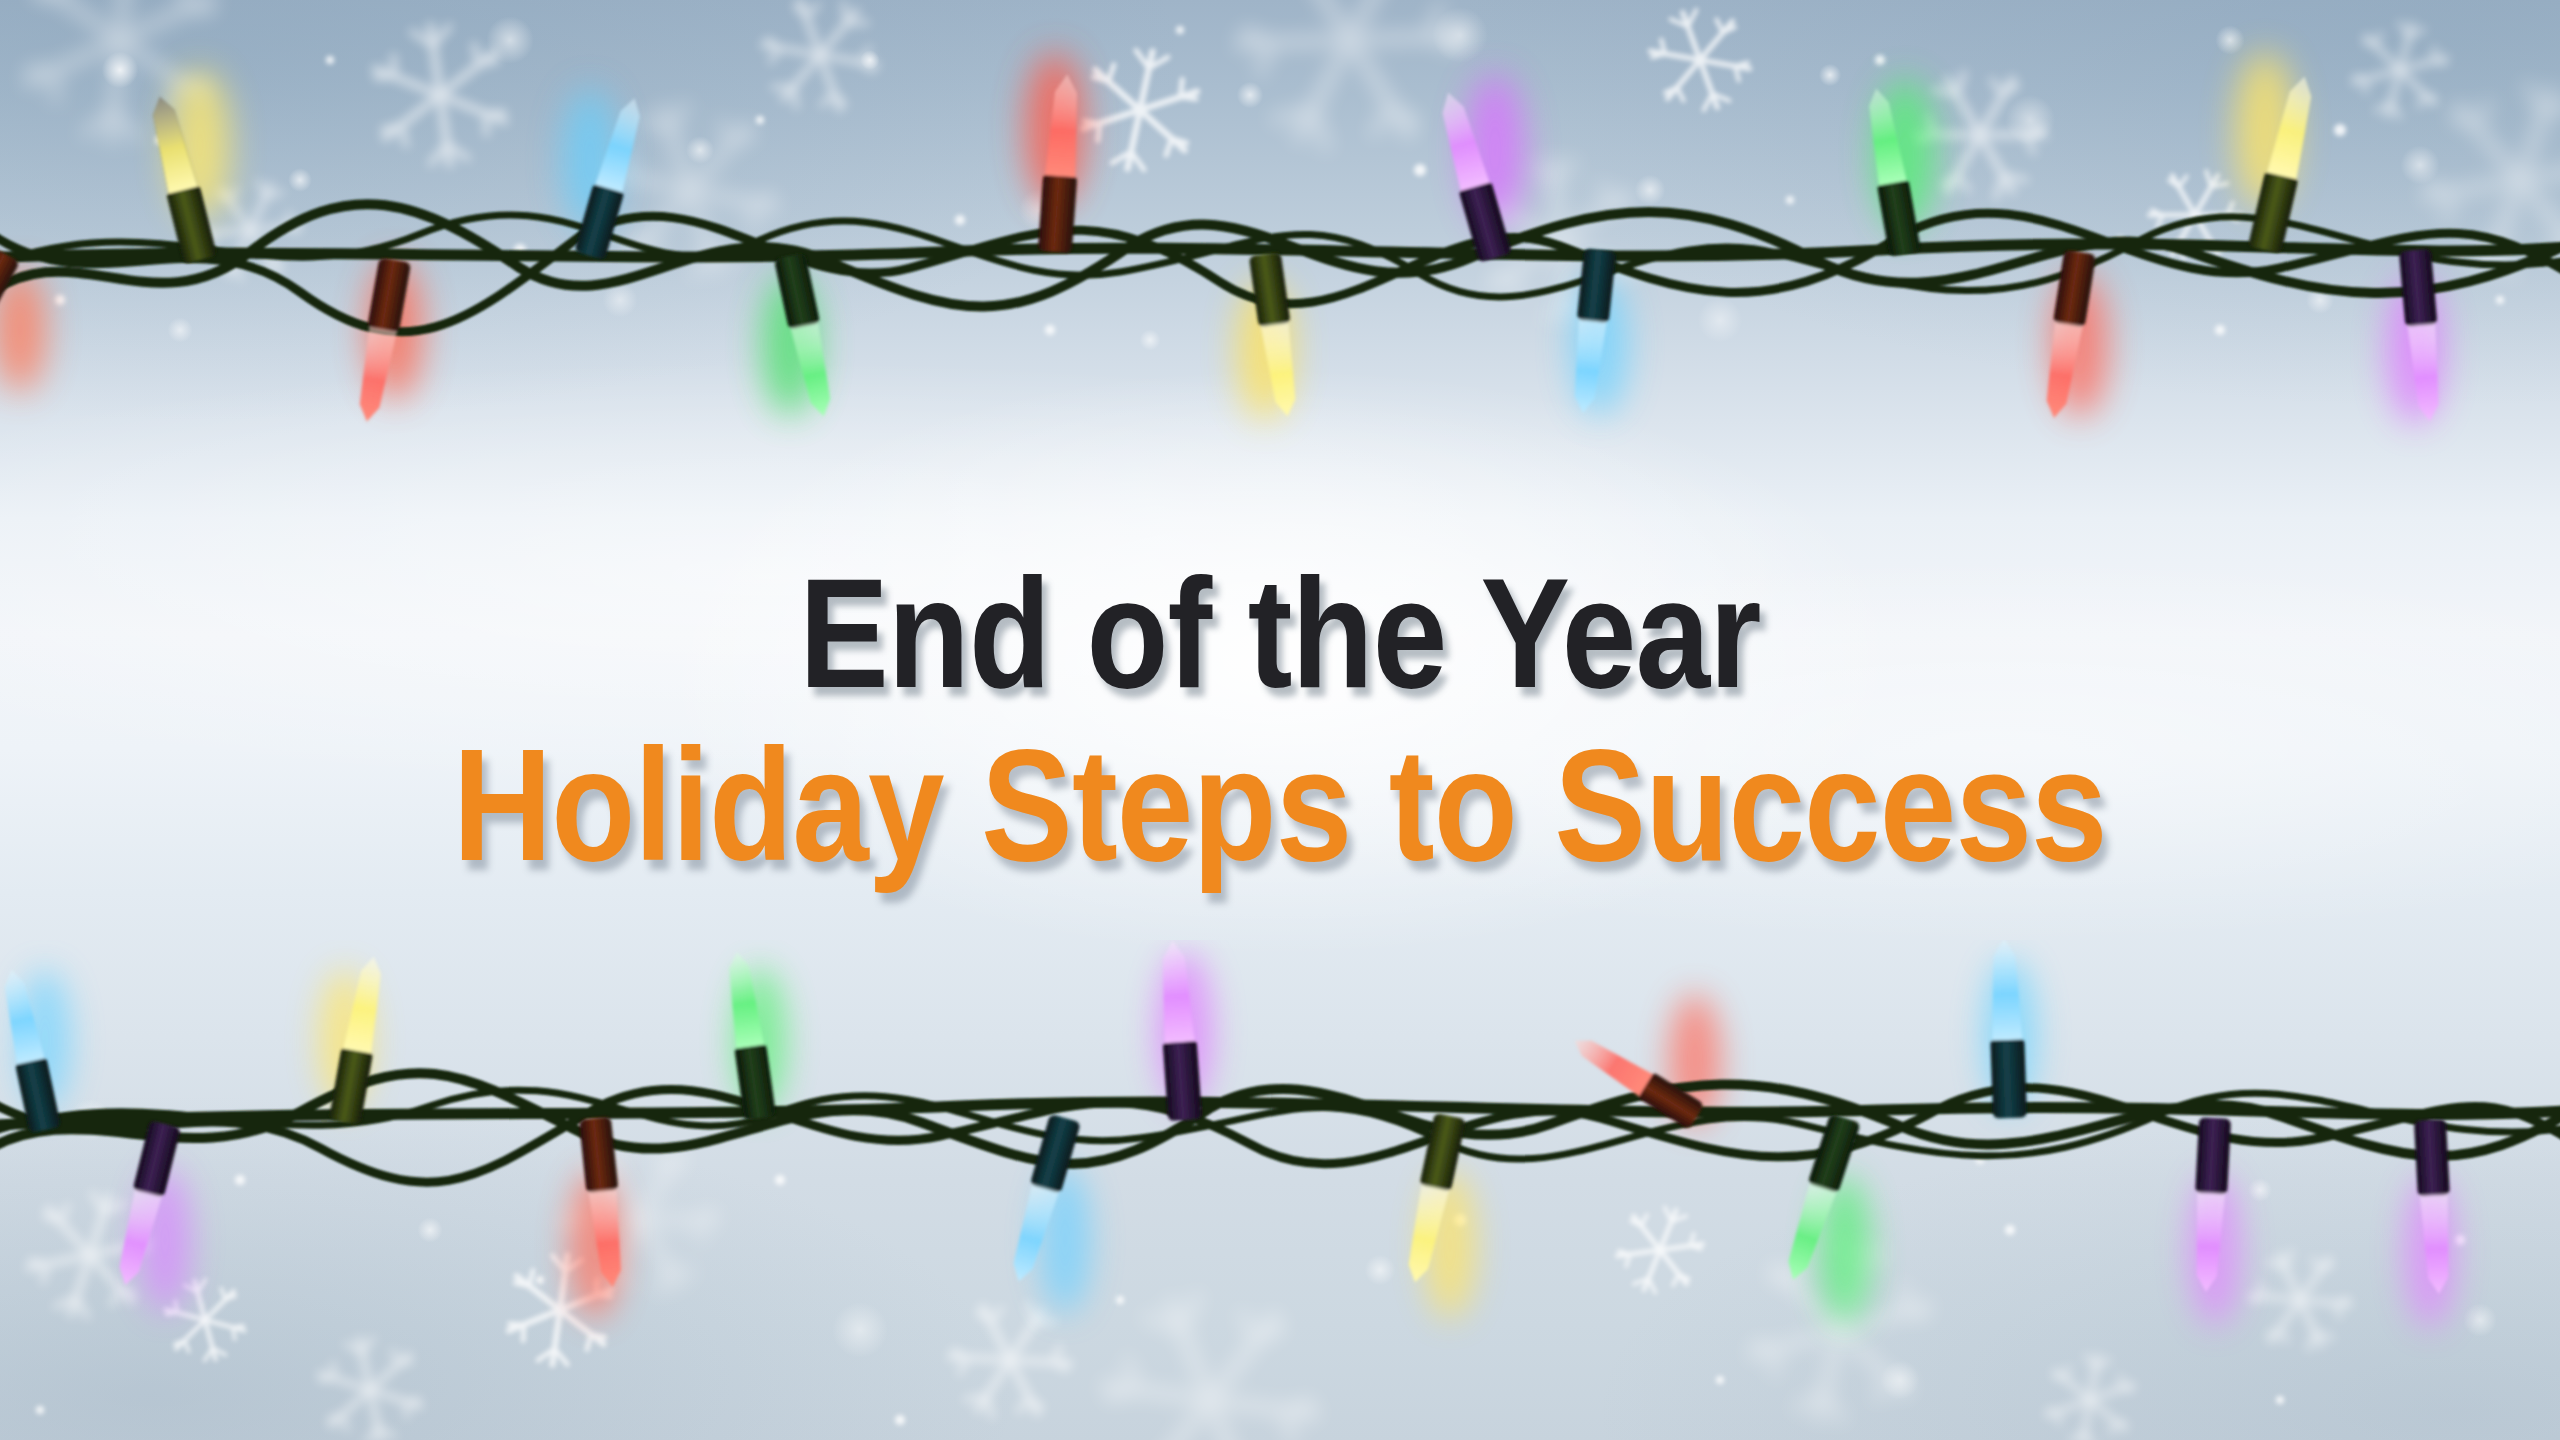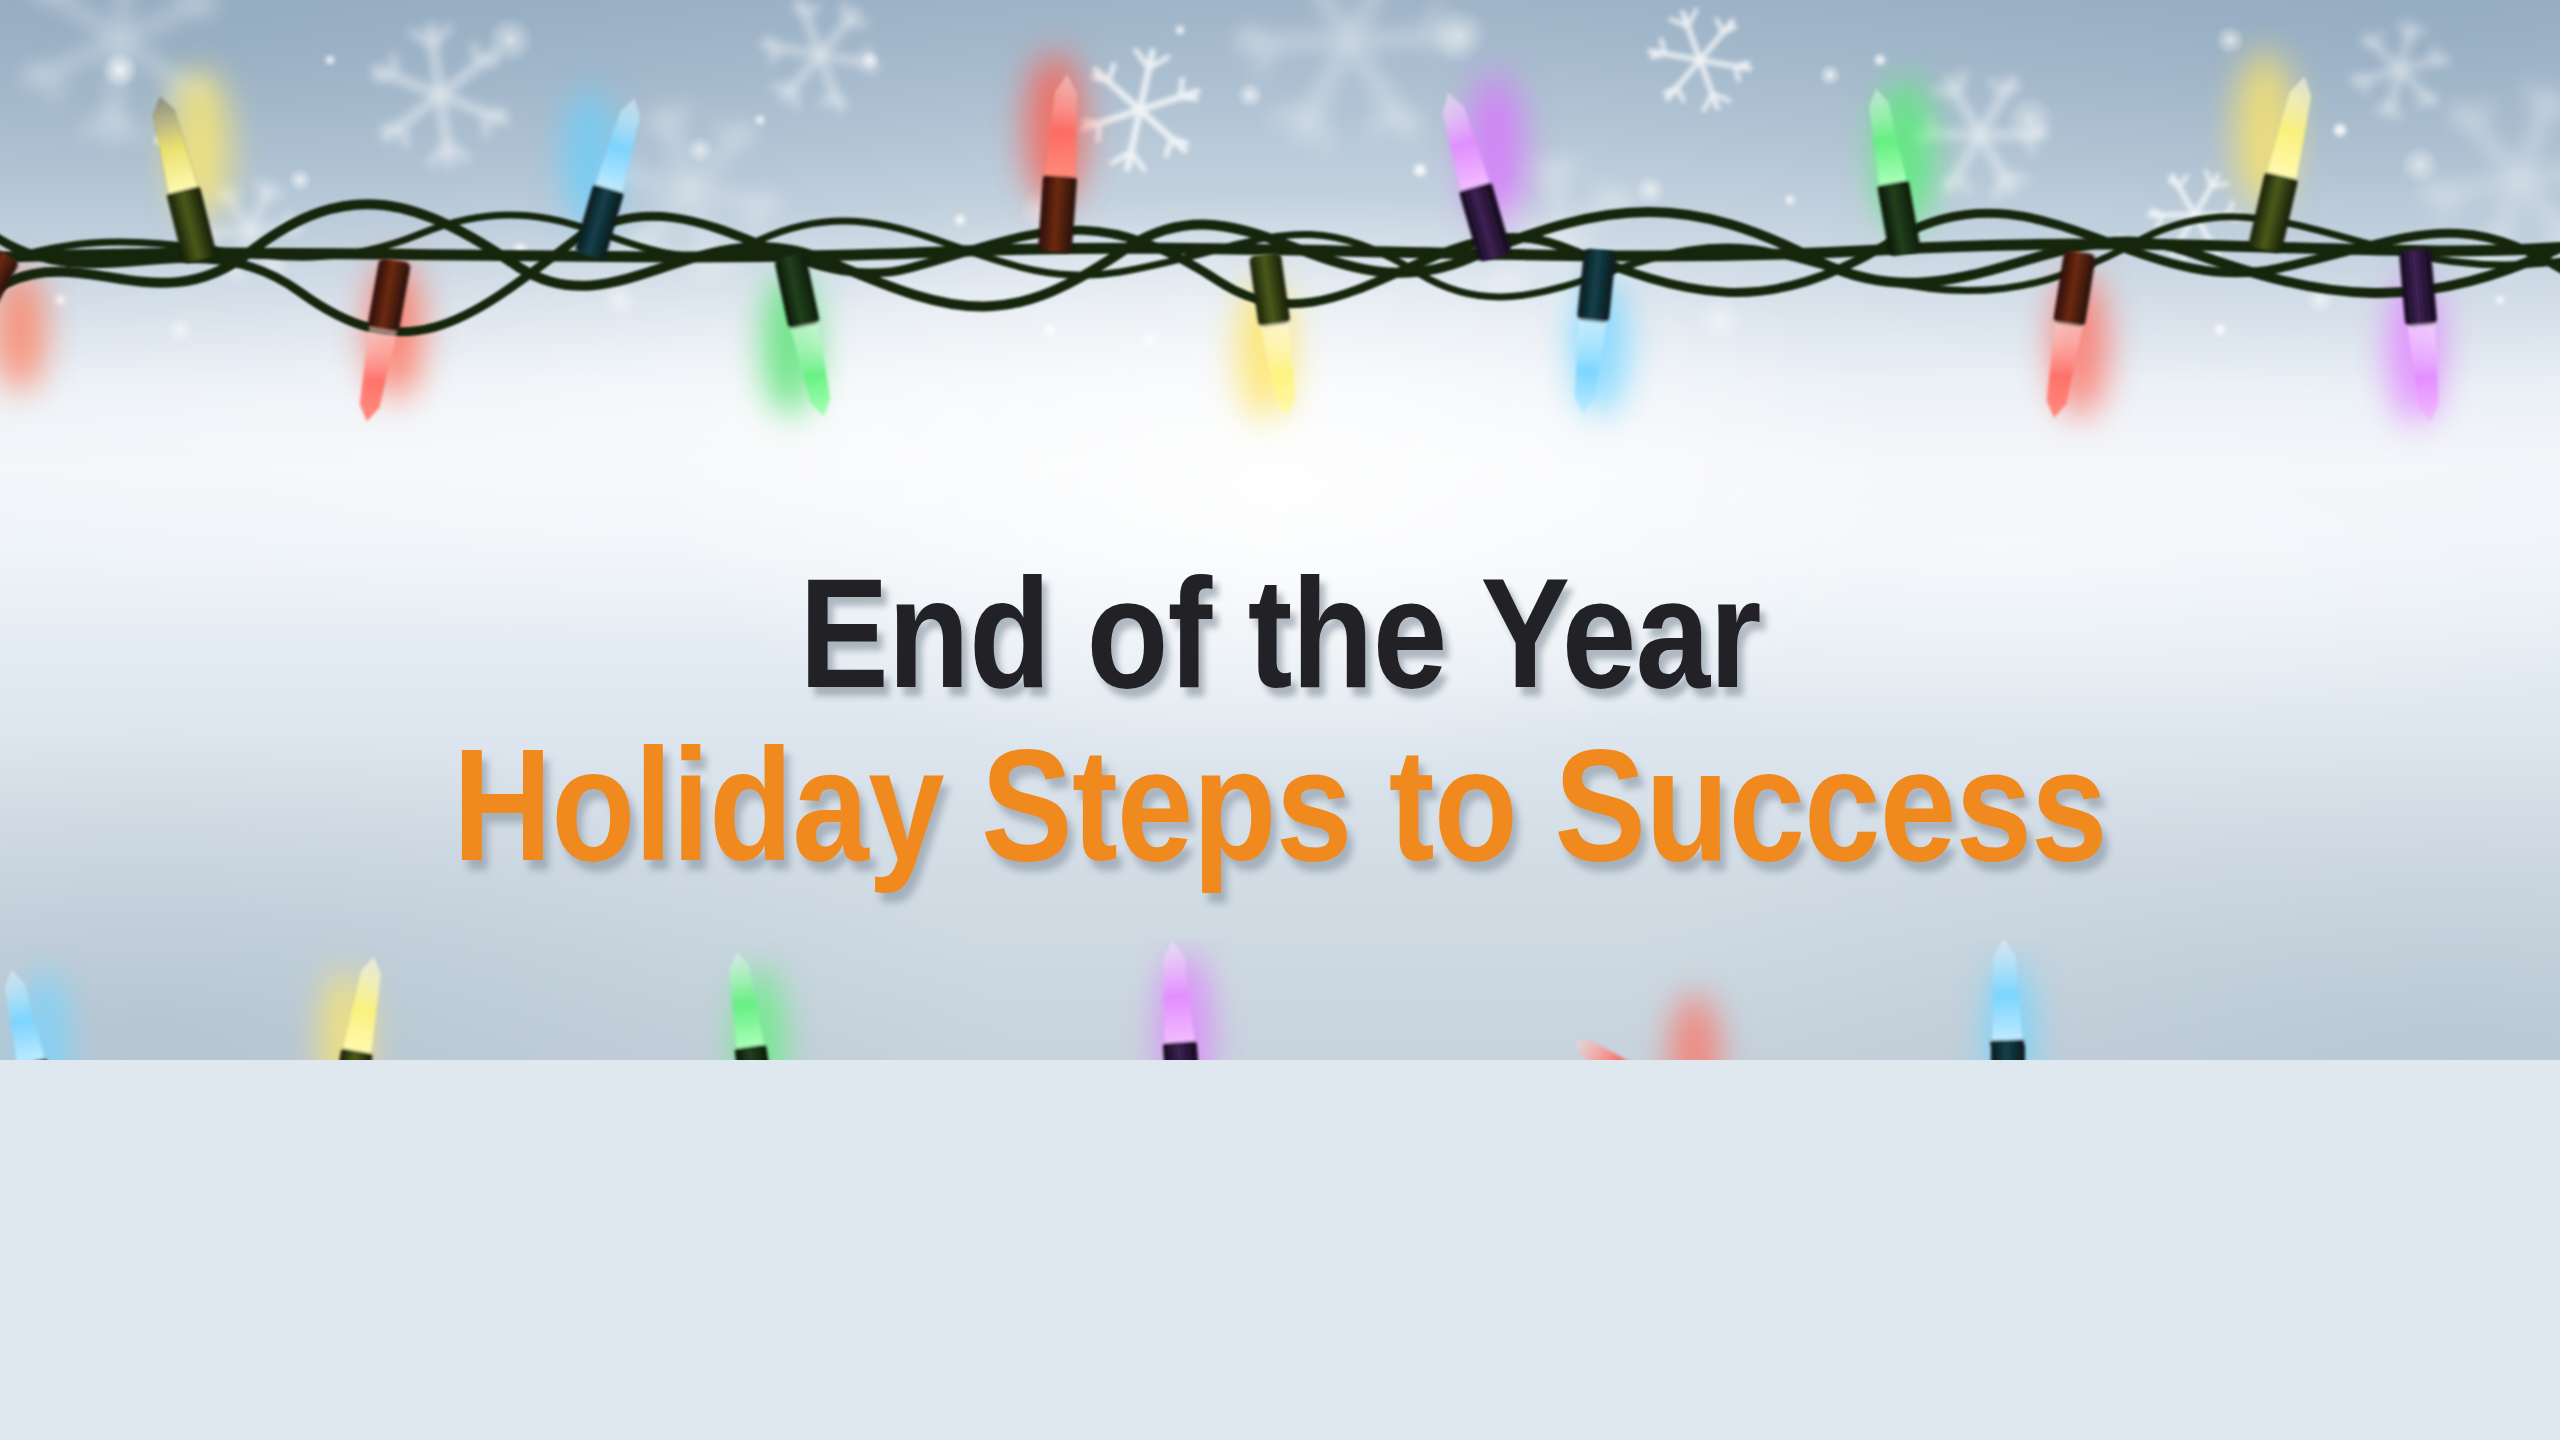--- a/index.html
+++ b/index.html
@@ -1,21 +1,21 @@
 <!DOCTYPE html>
 <html><head>
 <meta charset="utf-8">
 <style>
   html,body{margin:0;padding:0;}
   body{
     width:2560px;height:1440px;overflow:hidden;
     font-family:"Liberation Sans","DejaVu Sans",sans-serif;
     background:#dfe8ef;
   }
-  #stage{position:relative;width:2560px;height:1060px;overflow:hidden;}
+  #stage{position:relative;width:2560px;height:1440px;overflow:hidden;}
 
   
   .bg-base{
     position:absolute;inset:0;
     background:linear-gradient(to bottom,
       #9fb4c8 0%,
       #a9bdcf 6%,
       #bdcddb 16%,
       #d6e0ea 27%,
       #eaf0f6 36%,

